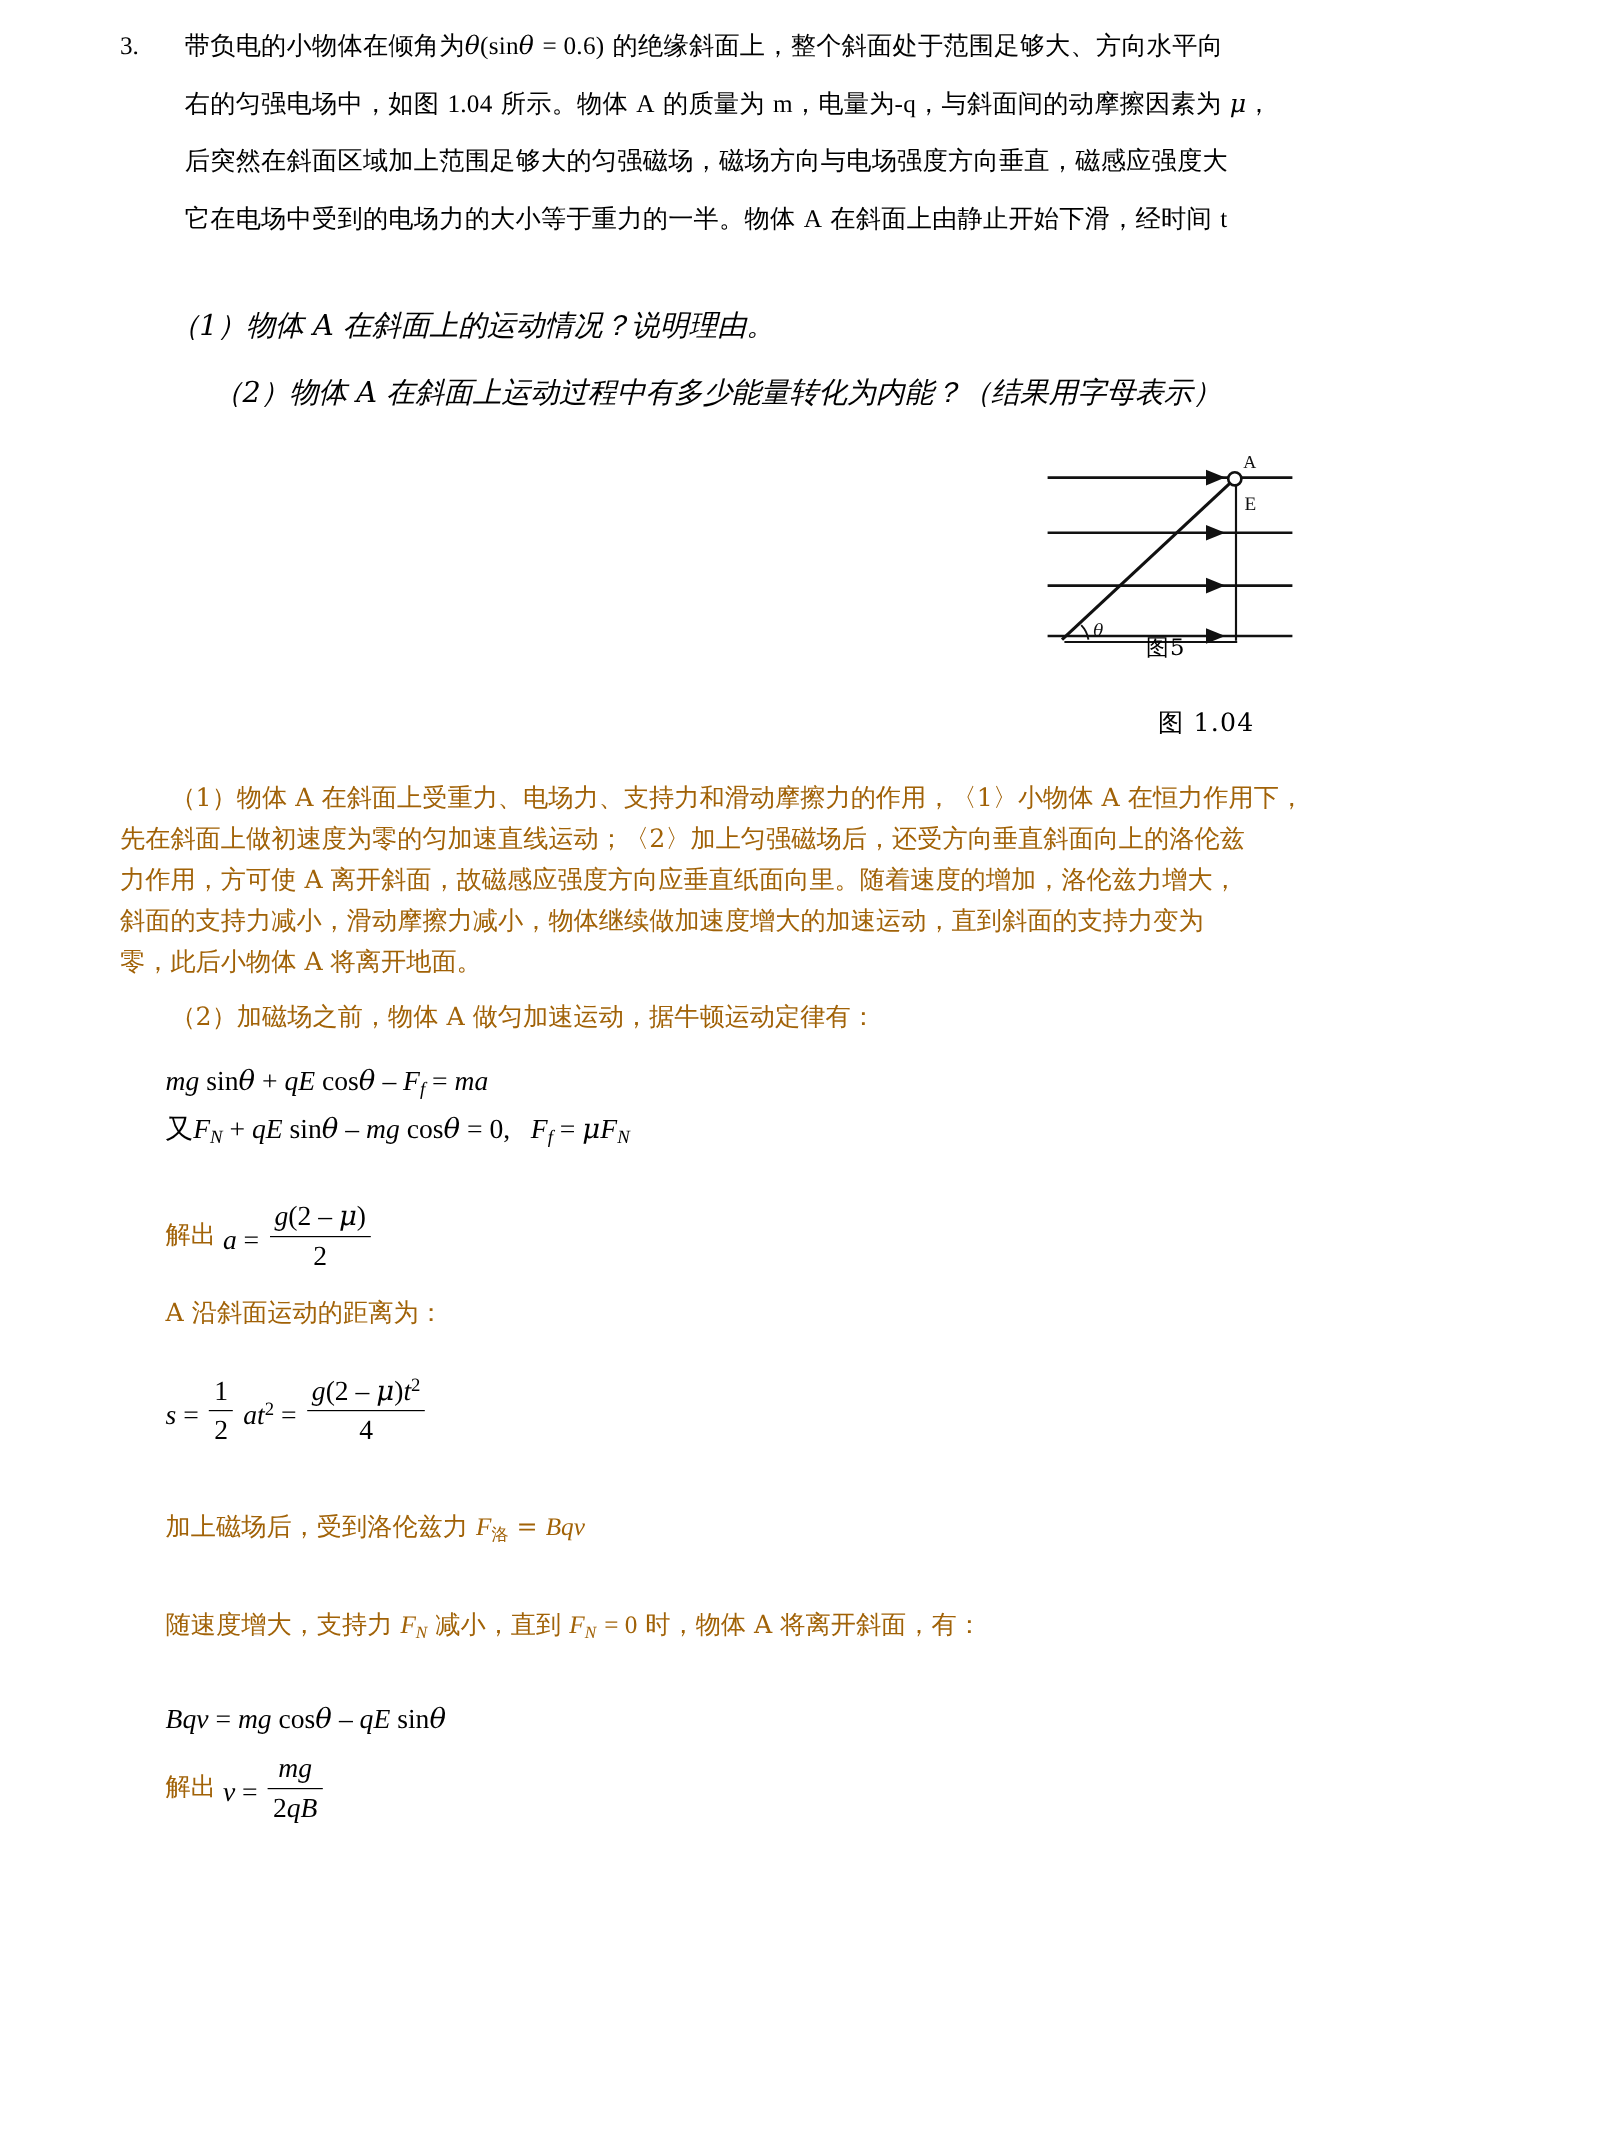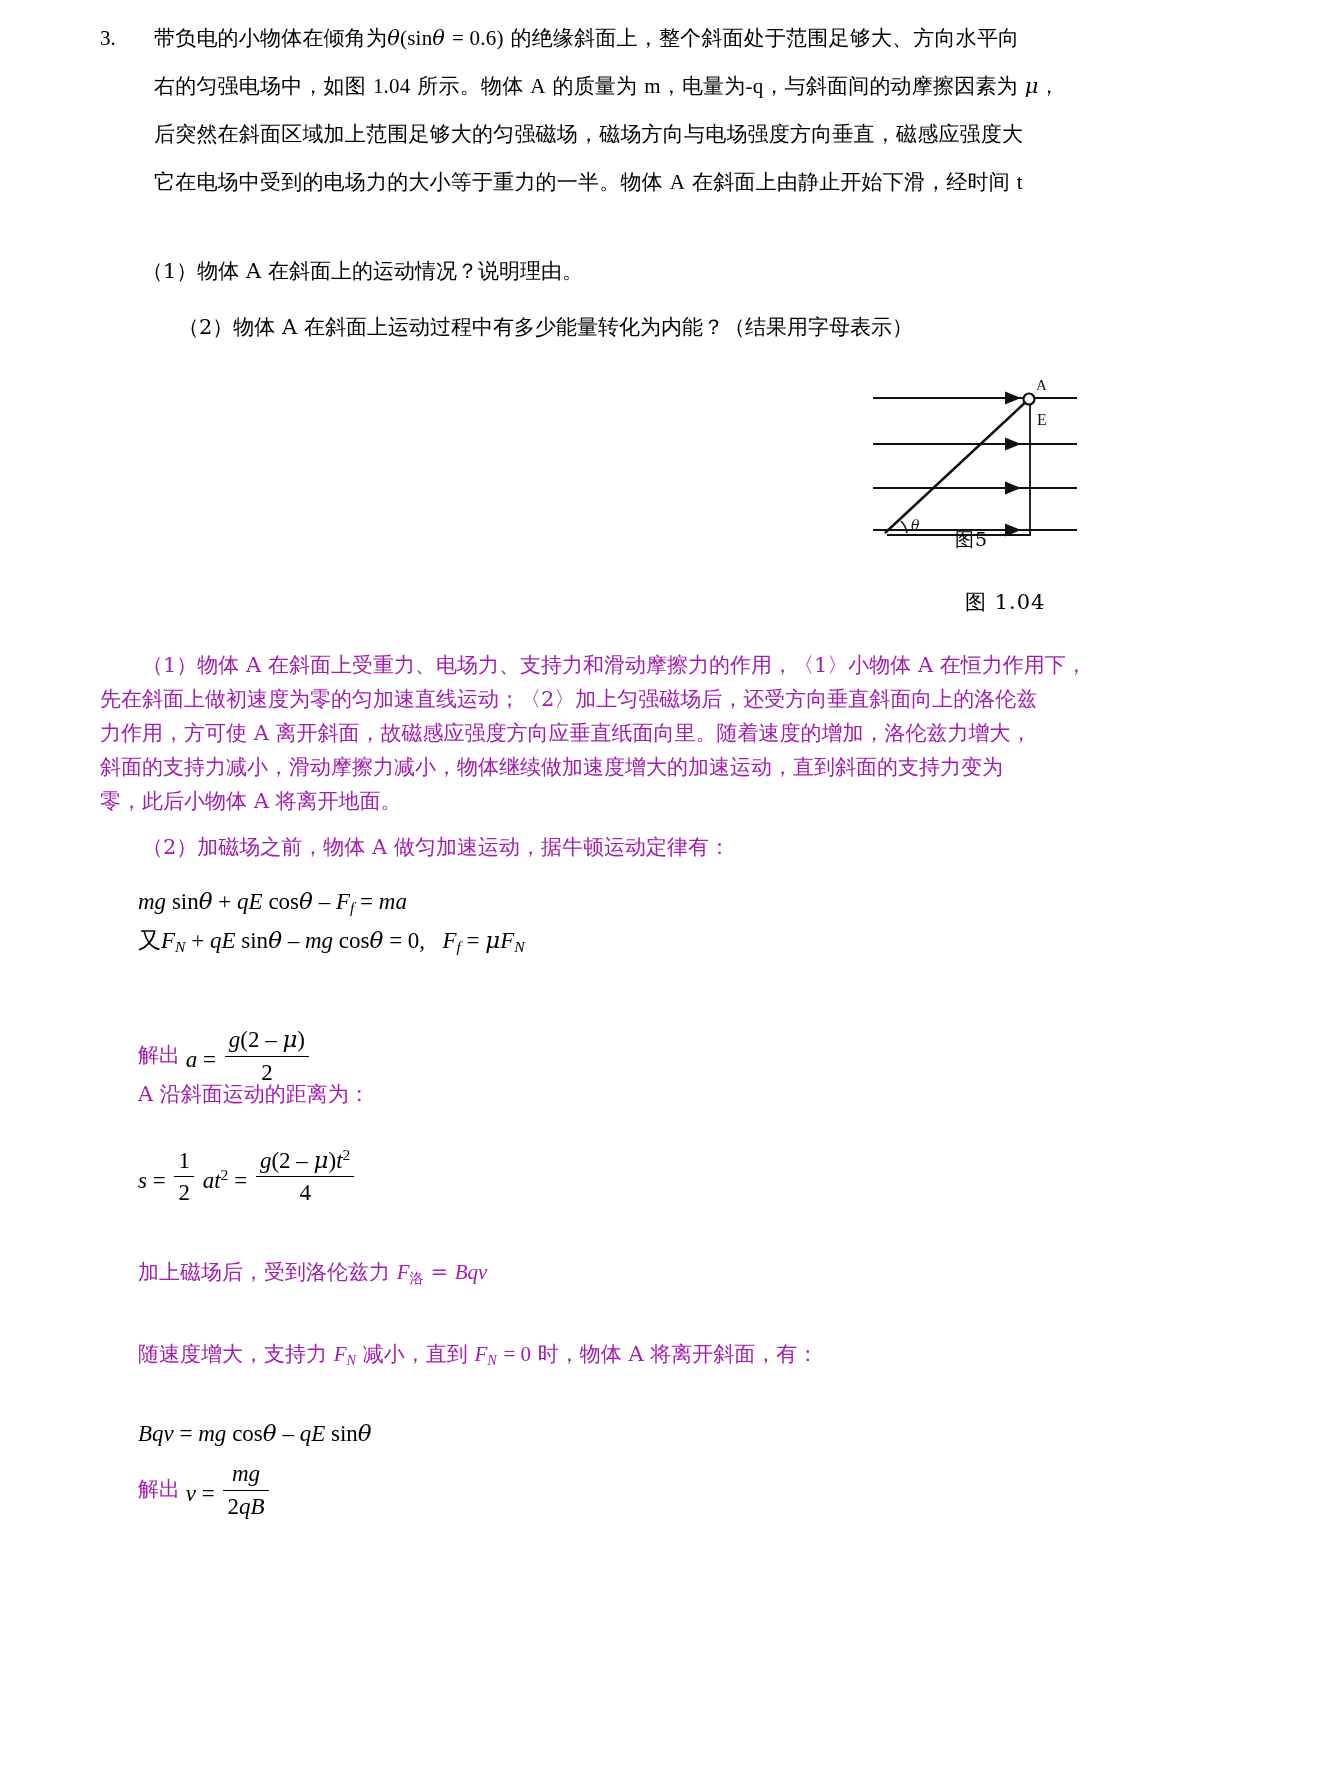--- a/index.html
+++ b/index.html
@@ -49,23 +49,24 @@
     font-family: "DejaVu Serif", "Liberation Serif", serif;
     letter-spacing: 0.2px;
     margin-left: 12px;
   }
   .stem-body .ln { display: block; white-space: nowrap; }
 
   .sub-q {
     position: absolute;
     left: 142px;
     width: 1070px;
-    font-size: 21px;
+    font-size: 24px;
     line-height: 34px;
     font-family: "DejaVu Serif", "Liberation Serif", serif;
+    font-style: italic;
   }
   #sub-q1 { top: 254px; }
   #sub-q2 { top: 310px; margin-left: 36px; }
 
   
   .mi { font-family: "Liberation Serif", serif; font-style: italic; }
   .mn { font-family: "Liberation Serif", serif; font-style: normal; }
   .mu { font-family: "DejaVu Serif", serif; font-style: italic; }
   .up { font-family: "Liberation Serif", serif; font-style: normal; }
 
@@ -89,21 +90,21 @@
     position: absolute;
     left: 965px;
     top: 588px;
     font-size: 21px;
     font-family: "DejaVu Serif", "Liberation Serif", serif;
     letter-spacing: 1px;
   }
 
   
   .red {
-    color: #a21caf;
+    color: #a16207;
   }
   #sol-p1 {
     position: absolute;
     left: 100px;
     top: 648px;
     width: 1120px;
     font-size: 21px;
     line-height: 34px;
     font-family: "DejaVu Serif", "Liberation Serif", serif;
     text-align: justify;
@@ -129,21 +130,21 @@
   }
   #eq1 { left: 138px; top: 888px; }
   #eq2 { left: 138px; top: 925px; }
   #sol-p4 { position: absolute; left: 138px; top: 1080px; font-size: 21px;
             font-family: "DejaVu Serif", "Liberation Serif", serif; }
   #sol-p5 { position: absolute; left: 138px; top: 1258px; font-size: 21px;
             font-family: "DejaVu Serif", "Liberation Serif", serif; }
   #sol-p6 { position: absolute; left: 138px; top: 1340px; font-size: 21px;
             font-family: "DejaVu Serif", "Liberation Serif", serif; }
 
-  #eq3 { left: 138px; top: 1000px; margin-top: 25px; }
+  #eq3 { left: 138px; top: 1000px; }
   #eq4 { left: 138px; top: 1145px; }
   #eq5 { left: 138px; top: 1420px; }
   #eq6 { left: 138px; top: 1460px; }
 
   
   .frac {
     display: inline-block;
     vertical-align: -0.55em;
     text-align: center;
     margin: 0 3px;

